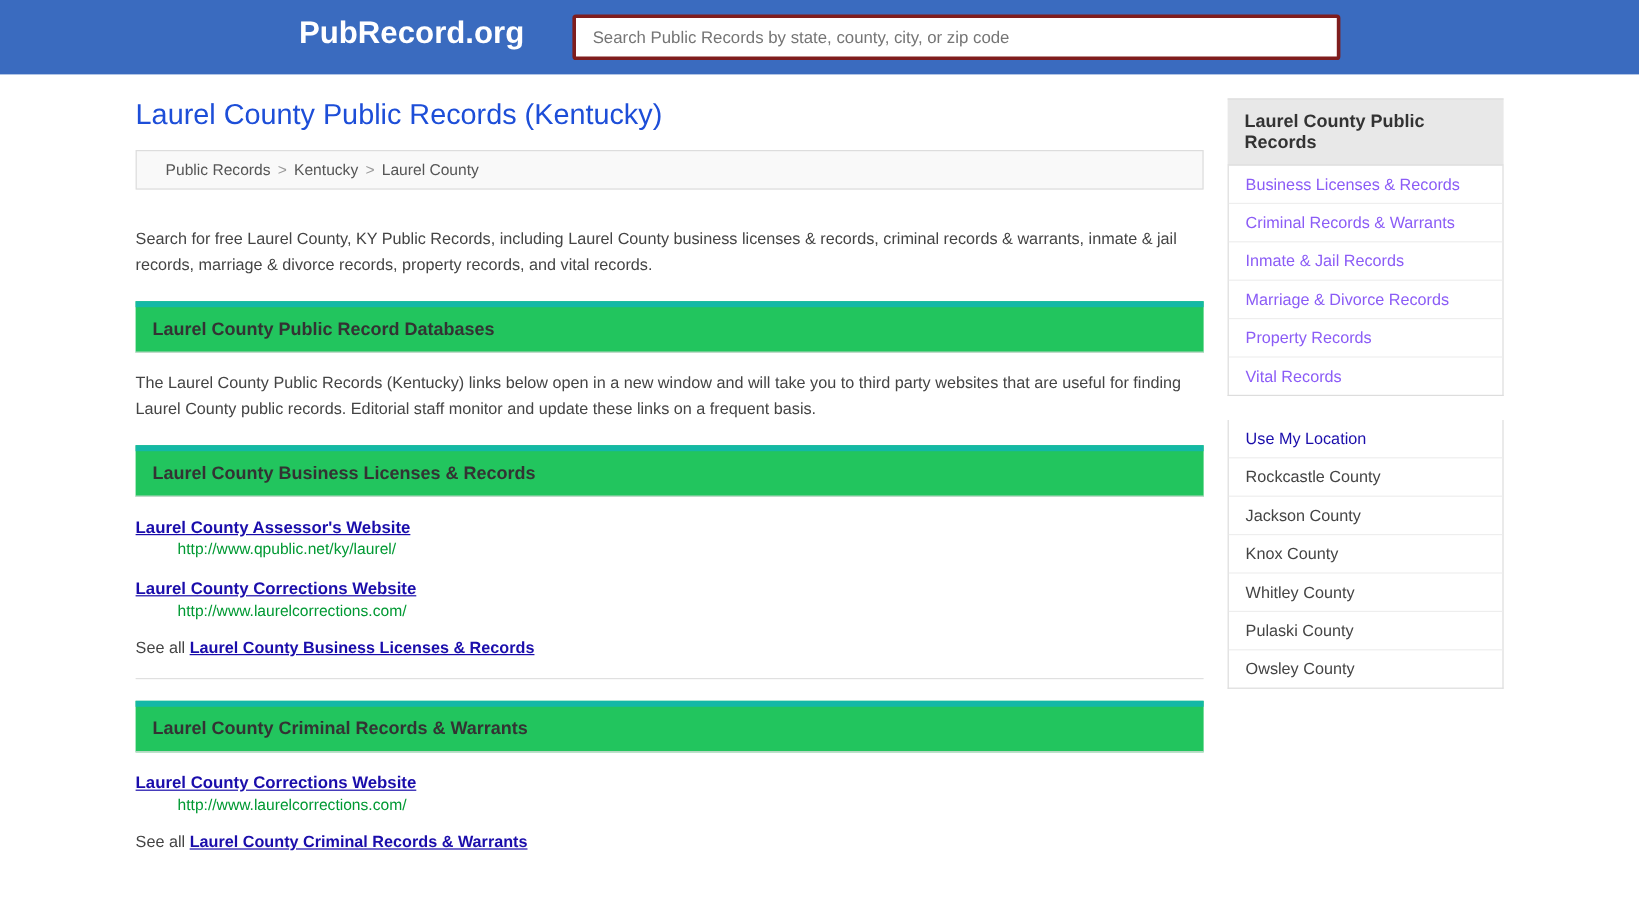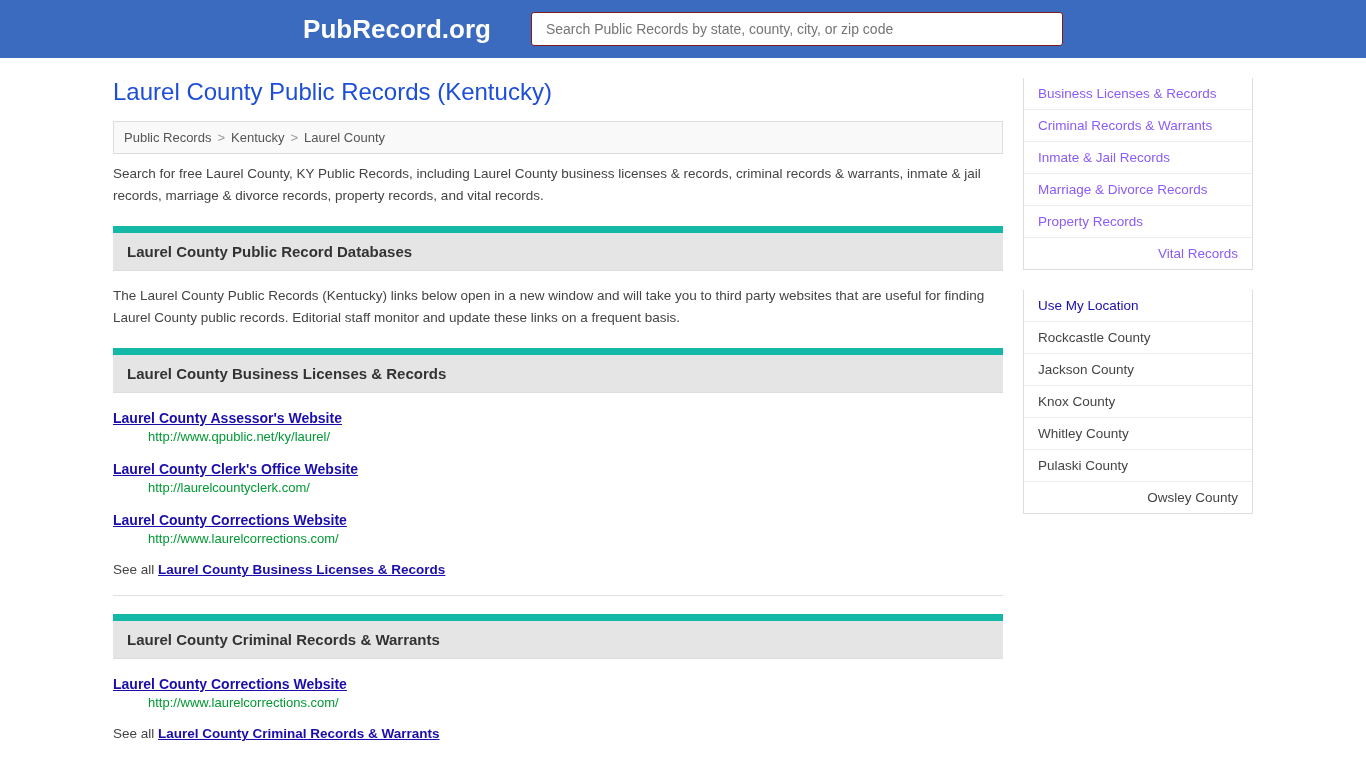--- a/index.html
+++ b/index.html
@@ -3,34 +3,33 @@
   <meta charset="utf-8">
   <style>
     * { margin: 0; padding: 0; box-sizing: border-box; }
     body { font-family: Arial, sans-serif; font-size: 14px; color: #333; background: #fff; }
 
     
     .header {
       background-color: #3a6bbf;
       padding: 12px 40px;
       display: flex;
-      align-items: center;
       justify-content: center;
       gap: 40px;
     }
     .header-logo {
       color: #fff;
       font-size: 26px;
       font-weight: bold;
       white-space: nowrap;
     }
     .header-search {
-      width: 532px;
+      width: 640px;
       padding: 8px 14px;
-      border: 1px solid #7f1d1d;
+      border: 3px solid #7f1d1d;
       border-radius: 3px;
       font-size: 14px;
       color: #1d4ed8;
       outline: none;
     }
 
     
     .main-container {
       max-width: 1200px;
       margin: 0 auto;
@@ -48,51 +47,51 @@
     .page-title {
       font-size: 24px;
       font-weight: normal;
       color: #1d4ed8;
       margin-bottom: 15px;
     }
 
     .breadcrumb {
       font-size: 13px;
       color: #555;
-      margin-bottom: 9px;
+      margin-bottom: 30px;
       display: flex;
       align-items: center;
       gap: 6px;
       border: 1px solid #ddd;
-      padding: 8px 10px;
+      padding: 8px 24px;
       background: #f9f9f9;
     }
     .breadcrumb a {
       color: #555;
       text-decoration: none;
     }
     .breadcrumb-sep {
       color: #999;
     }
 
     .intro-text {
       font-size: 13.5px;
       color: #444;
       line-height: 1.6;
       margin-bottom: 20px;
     }
 
     .section-header {
-      background-color: #e5e5e5;
+      background-color: #22c55e;
       padding: 10px 14px;
       font-size: 15px;
       font-weight: bold;
       color: #333;
       margin-bottom: 14px;
-      border-top: 7px solid #14b8a6;
+      border-top: 5px solid #14b8a6;
       border-bottom: 1px solid #ddd;
     }
 
     .description-text {
       font-size: 13.5px;
       color: #444;
       line-height: 1.6;
       margin-bottom: 20px;
     }
 
@@ -159,21 +158,20 @@
       list-style: none;
       border: 1px solid #ddd;
       border-top: none;
     }
 
     .sidebar-list li {
       border-bottom: 1px solid #eee;
     }
     .sidebar-list li:last-child {
       border-bottom: none;
-      text-align: right;
     }
 
     .sidebar-list li a {
       display: block;
       padding: 8px 14px;
       color: #8b5cf6;
       text-decoration: none;
       font-size: 13.5px;
     }
 
@@ -215,24 +213,20 @@
 
     <p class="description-text">The Laurel County Public Records (Kentucky) links below open in a new window and will take you to third party websites that are useful for finding Laurel County public records. Editorial staff monitor and update these links on a frequent basis.</p>
 
     <div class="section-header">Laurel County Business Licenses &amp; Records</div>
 
     <div class="record-entry">
       <a class="record-link" href="#">Laurel County Assessor's Website</a>
       <a class="record-url" href="#">http://www.qpublic.net/ky/laurel/</a>
     </div>
 
-    <div class="record-entry">
-      <a class="record-link" href="#">Laurel County Clerk's Office Website</a>
-      <a class="record-url" href="#">http://laurelcountyclerk.com/</a>
-    </div>
 
     <div class="record-entry">
       <a class="record-link" href="#">Laurel County Corrections Website</a>
       <a class="record-url" href="#">http://www.laurelcorrections.com/</a>
     </div>
 
     <p class="see-all-text">
       <span>See all </span><a href="#">Laurel County Business Licenses &amp; Records</a>
     </p>
 
@@ -247,20 +241,21 @@
 
     <p class="see-all-text">
       <span>See all </span><a href="#">Laurel County Criminal Records &amp; Warrants</a>
     </p>
 
   </div>
 
   <aside class="sidebar">
 
     <div class="sidebar-section">
+      <div class="sidebar-header">Laurel County Public Records</div>
       <ul class="sidebar-list">
         <li>
           <a href="#">Business Licenses &amp; Records</a>
         </li>
         <li>
           <a href="#">Criminal Records &amp; Warrants</a>
         </li>
         <li>
           <a href="#">Inmate &amp; Jail Records</a>
         </li>

